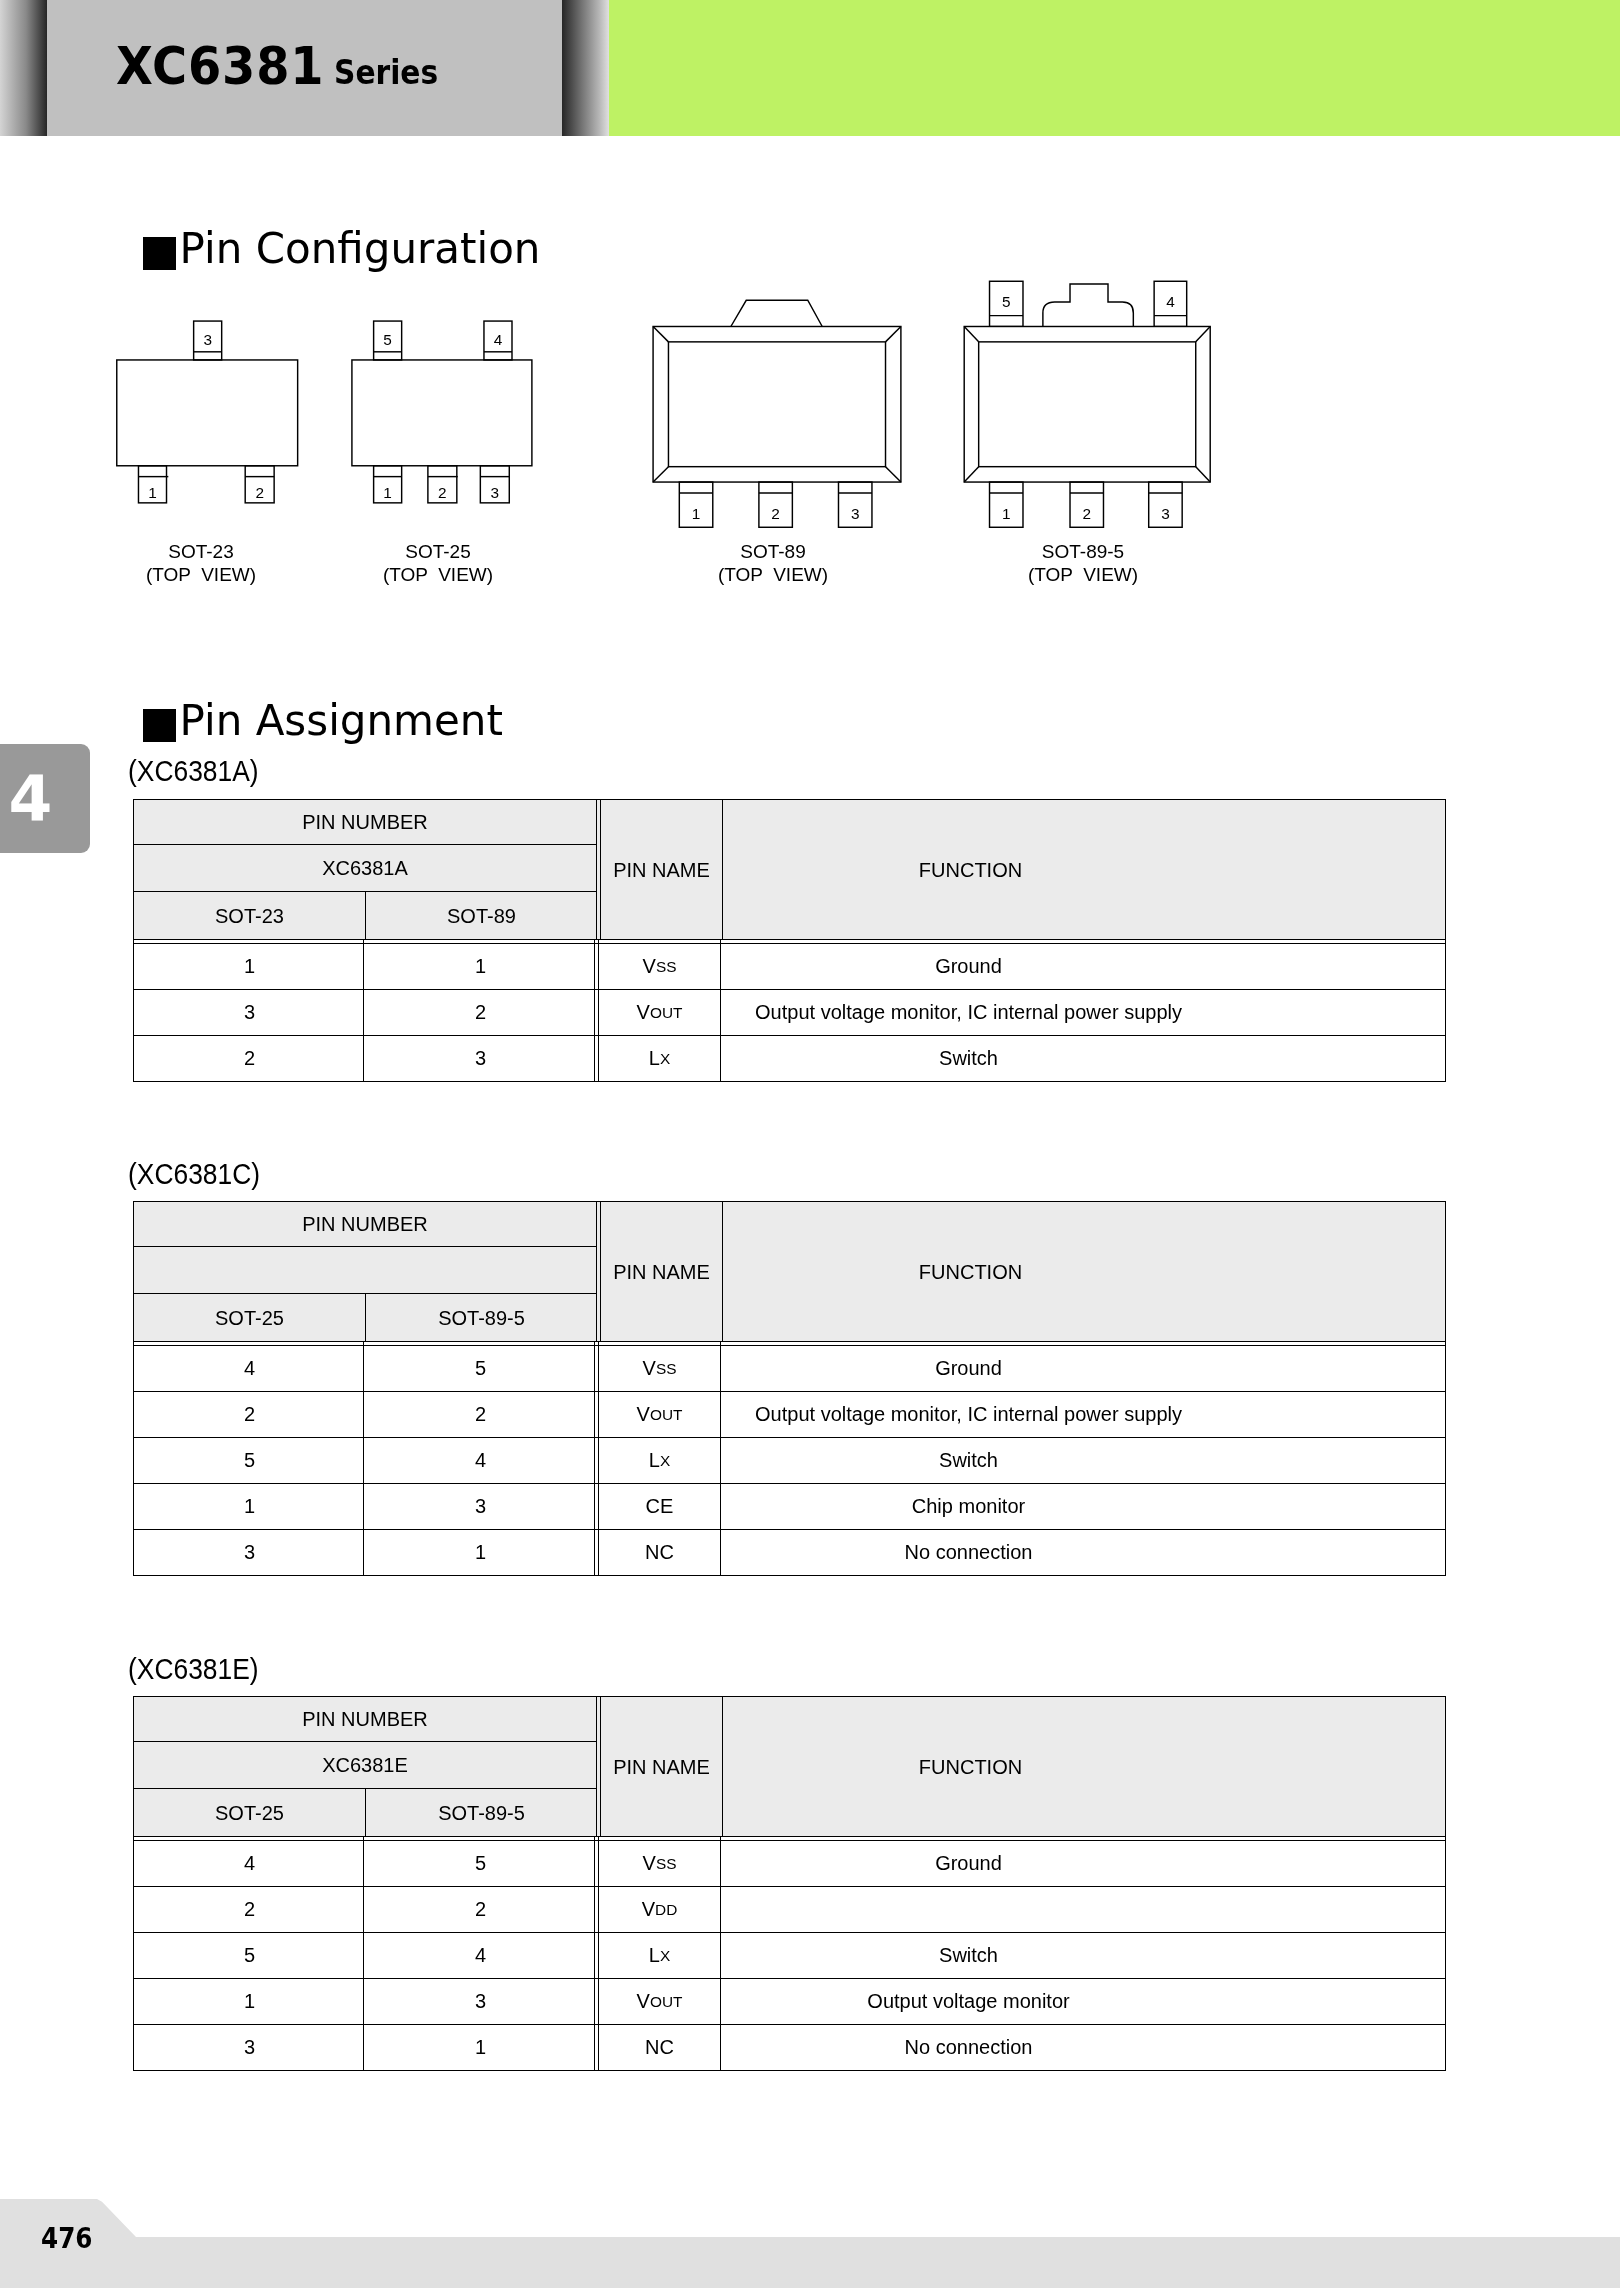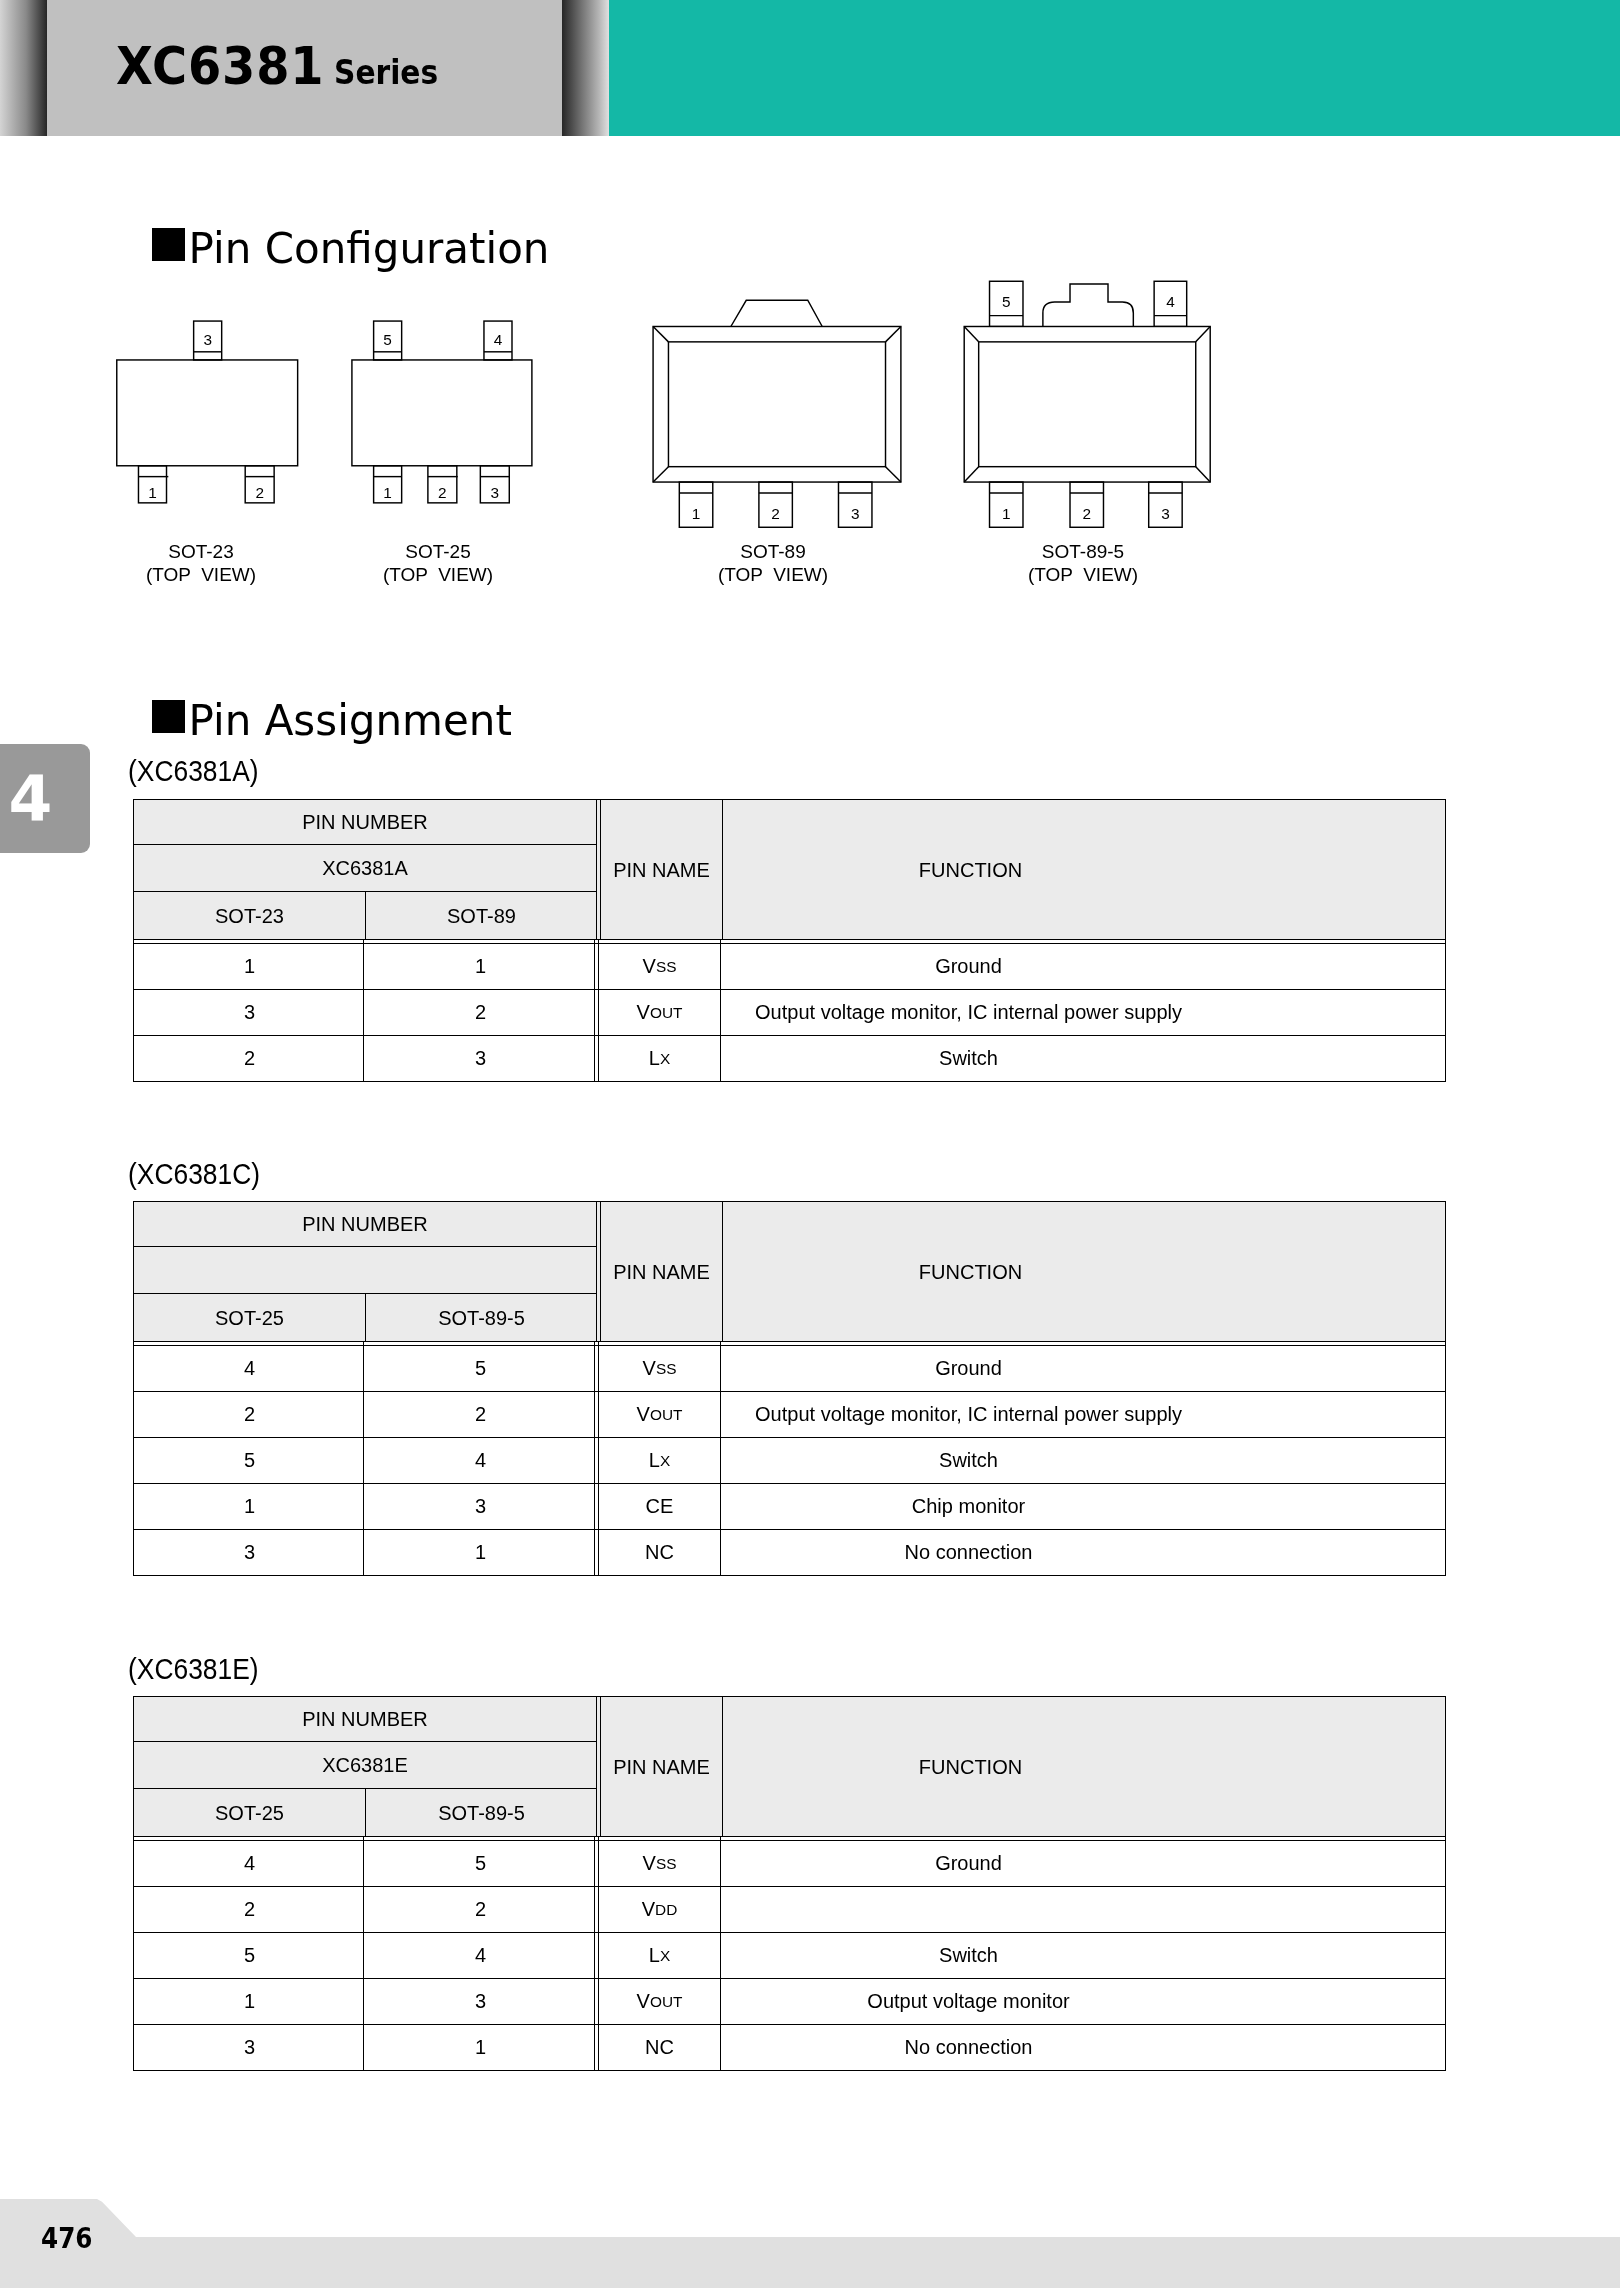--- a/index.html
+++ b/index.html
@@ -1,31 +1,31 @@
 <!DOCTYPE html>
 <html style="font-size:14.5px"><head>
 <meta charset="utf-8">
 <style>
   * { box-sizing: border-box; margin: 0; padding: 0; }
   html, body { width: 1620px; height: 2289px; background: #ffffff; overflow: hidden; }
   body { position: relative; font-family: "Liberation Sans", "DejaVu Sans", sans-serif; color: #000; }
 
   
-  .header { position: absolute; left: 0; top: 0; width: 1620px; height: 136px; background: #14b8a6; }
+  .header { position: absolute; left: 0; top: 0; width: 1620px; height: 136px; background: #bef264; }
   .header .lgrad { position: absolute; left: 0; top: 0; width: 47px; height: 136px;
     background: linear-gradient(to right, #d4d4d4 0%, #8a8a8a 55%, #262626 100%); }
   .header .box { position: absolute; left: 47px; top: 0; width: 515px; height: 136px; background: #c0c0c0; }
   .header .rgrad { position: absolute; left: 562px; top: 0; width: 47px; height: 136px;
     background: linear-gradient(to right, #262626 0%, #707070 40%, #b8b8b8 80%, #e0e0e0 100%); }
   .header .title { position: absolute; left: 116px; top: 36px; white-space: nowrap; }
   .header .title .main { font-family: "DejaVu Sans", sans-serif; font-weight: bold; font-size: 52px; letter-spacing: 0.9px; transform: scaleX(0.92); display: inline-block; transform-origin: left; }
   .header .title .sub { font-family: "DejaVu Sans", sans-serif; font-weight: bold; font-size: 33px; margin-left: -12.7px; display: inline-block; transform: scaleX(0.9); transform-origin: left; }
 
   
-  .section-title { position: absolute; left: 129px; display: flex; align-items: flex-start; white-space: nowrap; padding-left: 23px; }
+  .section-title { position: absolute; left: 120px; display: flex; align-items: flex-end; white-space: nowrap; padding-left: 23px; }
   .section-title .sq { width: 33px; height: 33px; background: #000; margin-right: 3.6px; }
   .section-title .txt { font-family: "DejaVu Sans", sans-serif; font-size: 42px; line-height: 1; }
 
   
   .pkg-svg { position: absolute; left: 0; top: 0; }
   .caption { position: absolute; text-align: center; font-size: 19px; line-height: 22.6px; white-space: nowrap; transform: translateX(-50%); }
 
   
   .side-tab { position: absolute; left: 0; top: 744px; width: 90px; height: 109px; background: #999999;
     border-radius: 0 9px 9px 0; display: flex; align-items: center; justify-content: center; }

